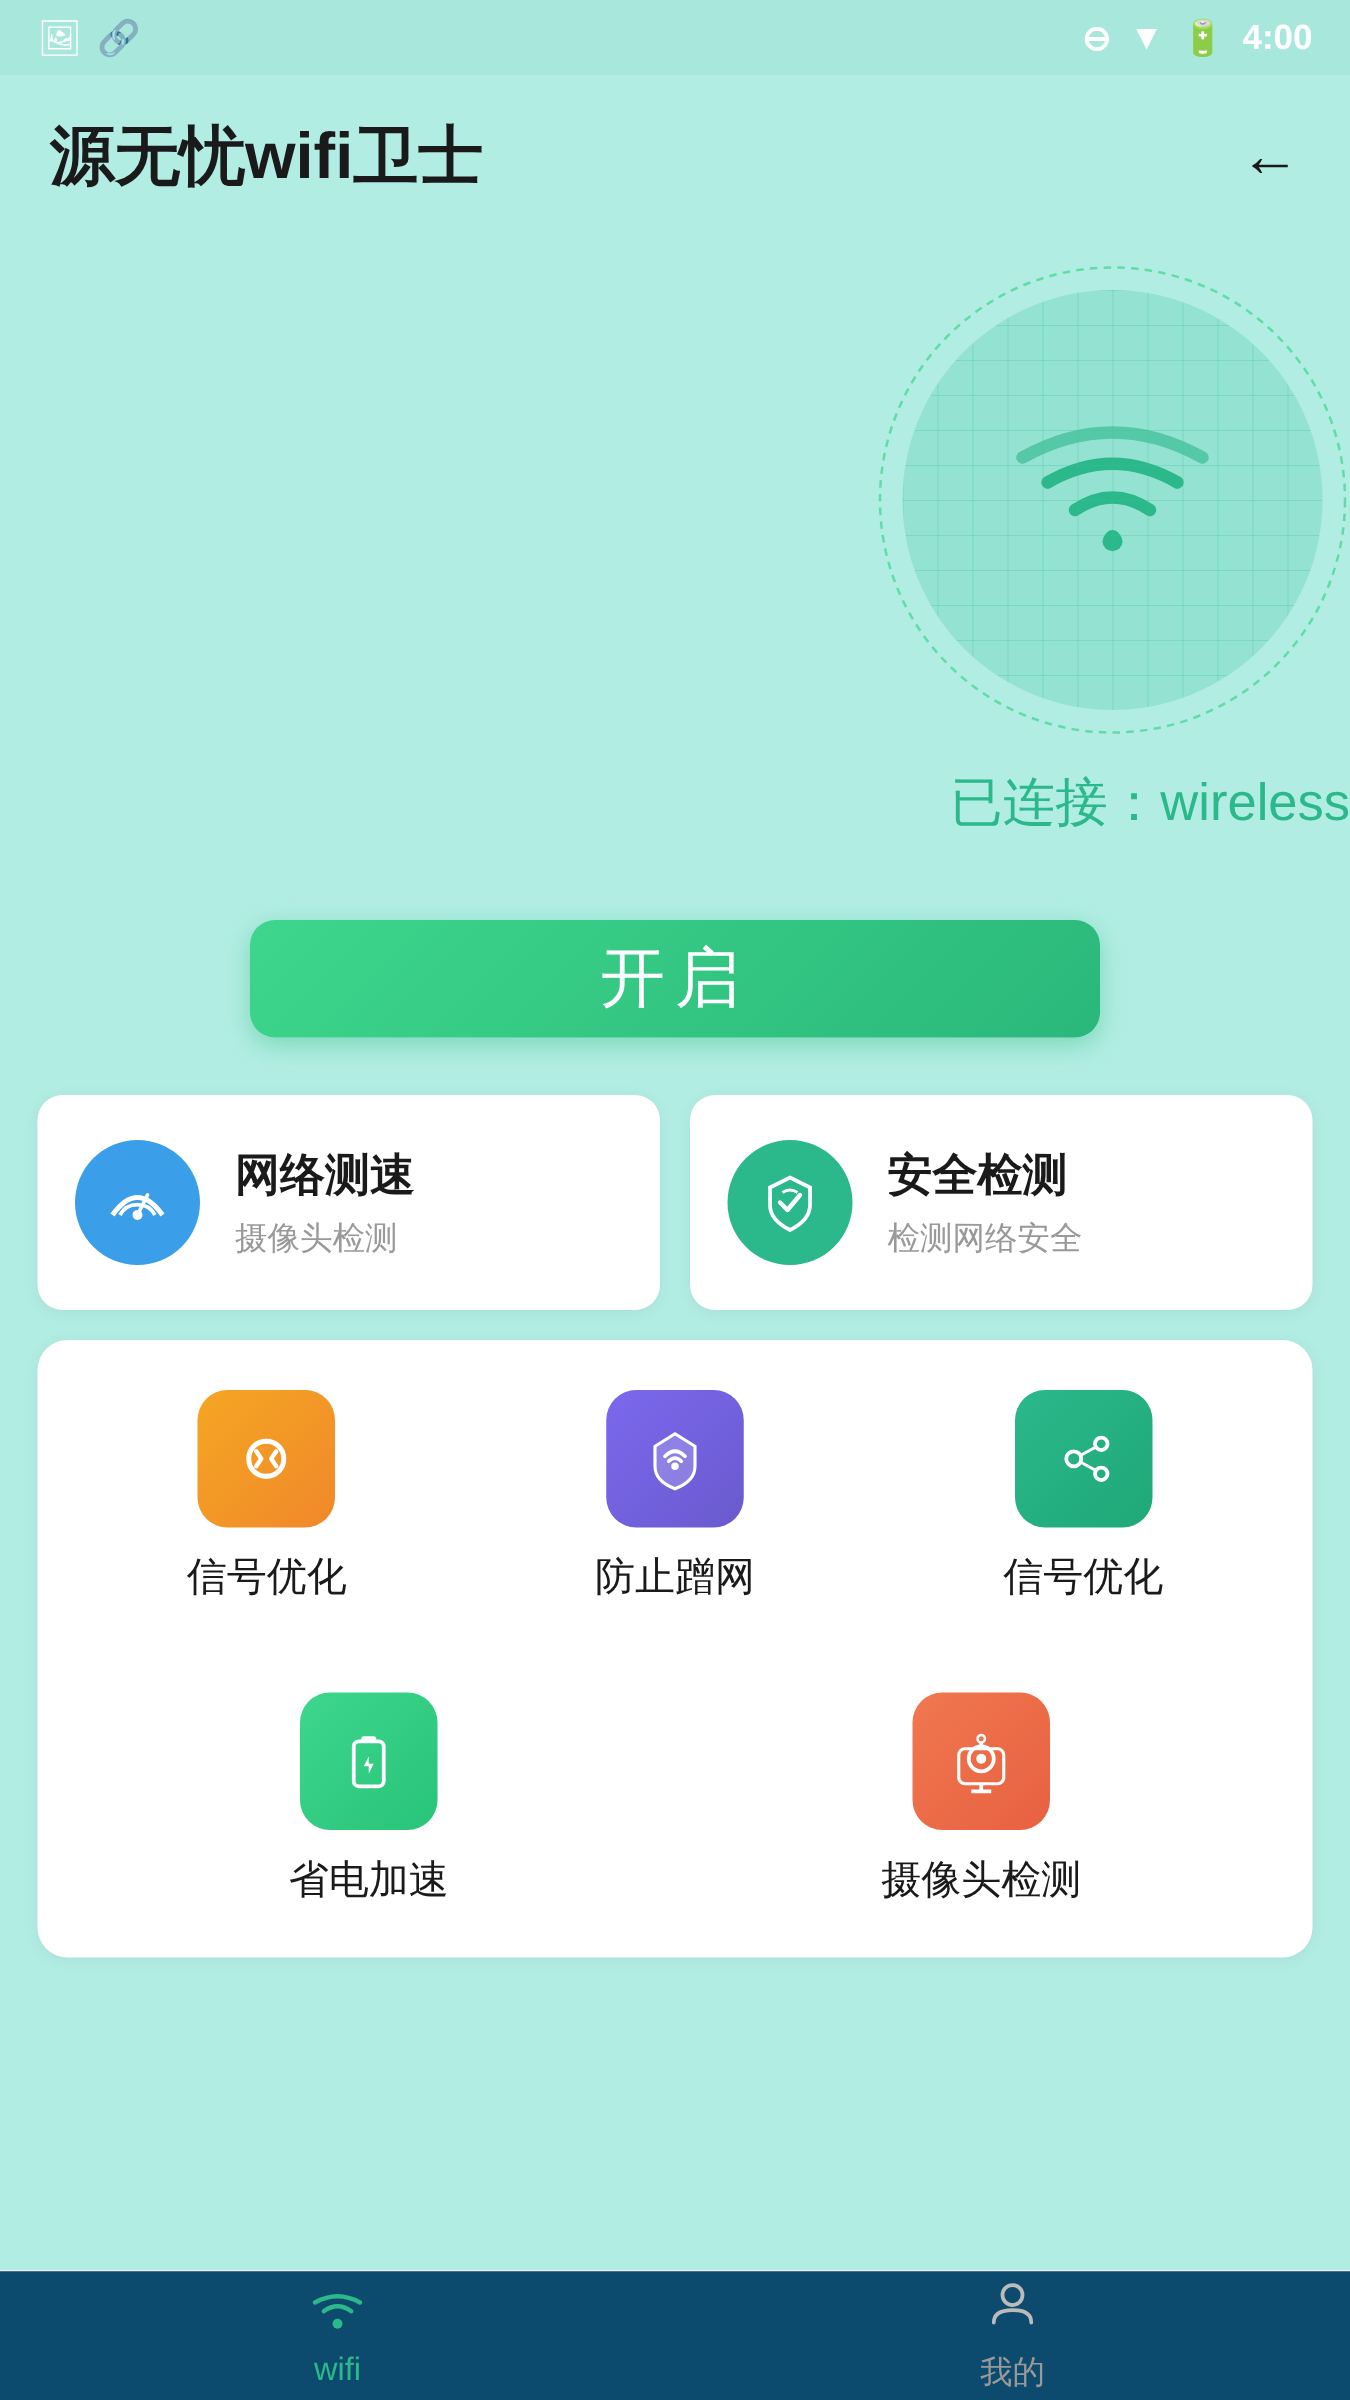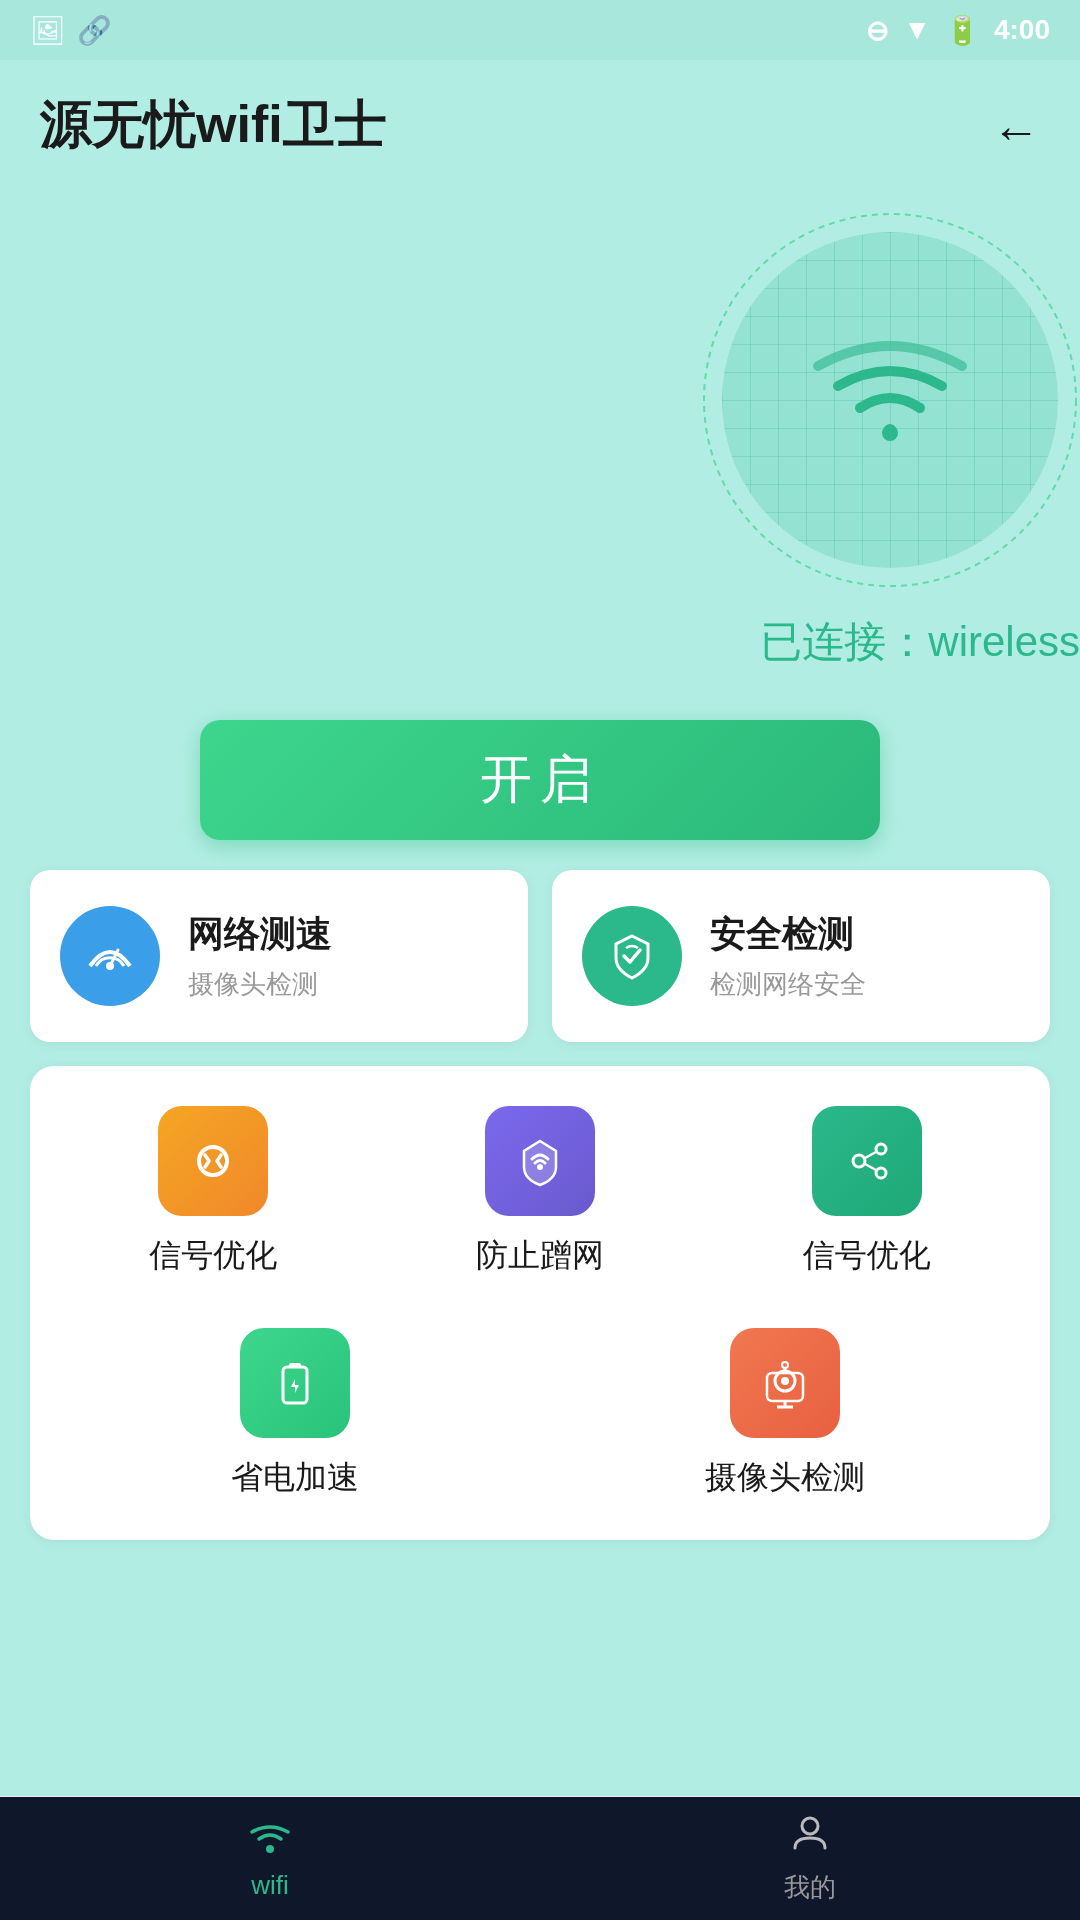--- a/index.html
+++ b/index.html
@@ -105,23 +105,23 @@
 
     .connected-text {
       margin-top: 24px;
       font-size: 42px;
       color: #2bb88a;
       font-weight: 500;
     }
 
     
     .start-btn {
-      margin: 30px auto;
+      margin: 46px auto;
       width: 680px;
-      height: 120px;
+      height: 94px;
       background: linear-gradient(135deg, #3dd68c, #2ab87a);
       border-radius: 20px;
       display: flex;
       align-items: center;
       justify-content: center;
       cursor: pointer;
       box-shadow: 0 6px 20px rgba(42,184,122,0.4);
     }
     .start-btn-text {
       font-size: 52px;
@@ -168,21 +168,21 @@
     .grid-panel {
       background: white;
       border-radius: 24px;
       margin: 0 30px;
       padding: 40px 20px 40px 20px;
       box-shadow: 0 2px 12px rgba(0,0,0,0.06);
     }
     .grid-row {
       display: flex;
       justify-content: space-around;
-      margin-bottom: 50px;
+      margin-bottom: 70px;
     }
     .grid-row:last-child { margin-bottom: 0; }
     .grid-item {
       display: flex;
       flex-direction: column;
       align-items: center;
       gap: 18px;
       cursor: pointer;
       width: 200px;
     }
@@ -202,22 +202,22 @@
     .grid-icon.salmon { background: linear-gradient(135deg, #f07850, #e86040); }
     .grid-icon.skyblue { background: linear-gradient(135deg, #4ab8e8, #2a9fd8); }
     .grid-label { font-size: 32px; color: #1a1a1a; text-align: center; }
 
     
     .bottom-nav {
       position: absolute;
       bottom: 0;
       left: 0;
       width: 100%;
-      height: 124px;
-      background: #0f172a;
+      height: 104px;
+      background: #0c4a6e;
       display: flex;
       border-top: 1px solid #eee;
     }
     .nav-item {
       flex: 1;
       display: flex;
       flex-direction: column;
       align-items: center;
       justify-content: center;
       gap: 6px;

